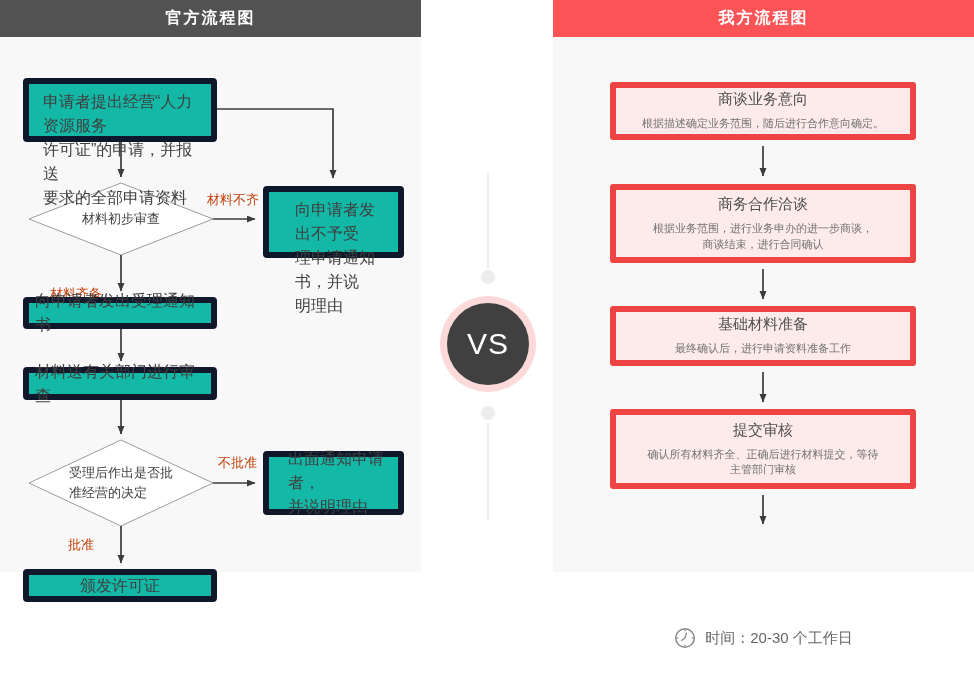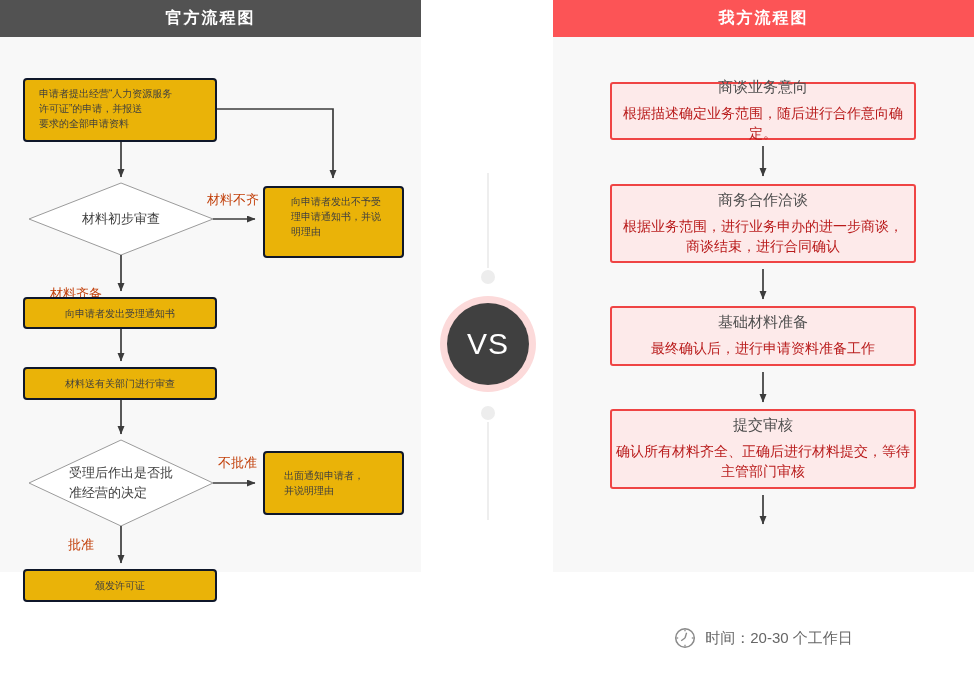--- a/index.html
+++ b/index.html
@@ -14,23 +14,23 @@
   .hdr{
     position:absolute;left:0;top:0;width:100%;height:37px;
     display:flex;align-items:center;justify-content:center;
     color:#ffffff;font-size:16px;font-weight:bold;letter-spacing:2px;z-index:3;
   }
   .hdr.dark{background:#525252;}
   .hdr.red{background:#fc5456;}
 
   
   .fbox{
-    position:absolute;box-sizing:border-box;background:#eab308;
-    border:2px solid #0f172a;border-radius:4px;color:#3f3f3f;
-    font-size:10px;line-height:1.5;white-space:pre-line;z-index:3;
+    position:absolute;box-sizing:border-box;background:#14b8a6;
+    border:6px solid #0f172a;border-radius:4px;color:#3f3f3f;
+    font-size:16px;line-height:1.5;white-space:pre-line;z-index:3;
   }
   .fbox.pad{padding:6px 10px 6px 14px;}
   .fbox.center{display:flex;align-items:center;justify-content:center;text-align:left;padding:0 6px;}
   .fbox.vcenter{display:flex;align-items:center;padding:0 10px 0 19px;}
   .dtext{
     position:absolute;display:flex;align-items:center;justify-content:center;
     color:#3f3f3f;font-size:13px;line-height:1.55;text-align:left;
     white-space:pre-line;z-index:3;
   }
   .flabel{position:absolute;color:#c2410c;font-size:13px;z-index:3;}
@@ -45,26 +45,26 @@
   }
   .vs-inner{
     width:82px;height:82px;border-radius:50%;background:#404040;
     display:flex;align-items:center;justify-content:center;
     color:#ffffff;font-size:30px;letter-spacing:1px;
   }
 
   
   .step{
     position:absolute;left:57px;width:306px;box-sizing:border-box;
-    background:#fdeaea;border:2px solid #ef4444;border-radius:3px;
+    background:#fdeaea;border:6px solid #ef4444;border-radius:3px;
     display:flex;flex-direction:column;align-items:center;justify-content:center;
     z-index:3;text-align:center;
   }
   .step-title{color:#4f4f4f;font-size:15px;margin-bottom:7px;}
-  .step-desc{color:#b91c1c;font-size:14px;line-height:1.4;white-space:pre-line;}
+  .step-desc{color:#737373;font-size:11px;line-height:1.4;white-space:pre-line;}
   .s1{top:82px;height:58px;}
   .s2{top:184px;height:79px;}
   .s3{top:306px;height:60px;}
   .s4{top:409px;height:80px;}
   .s5{top:531px;height:61px;}
   .rfooter{
     position:absolute;left:0;top:626px;width:100%;height:24px;z-index:3;
     display:flex;align-items:center;justify-content:center;gap:9px;
     color:#666666;font-size:15px;
   }

